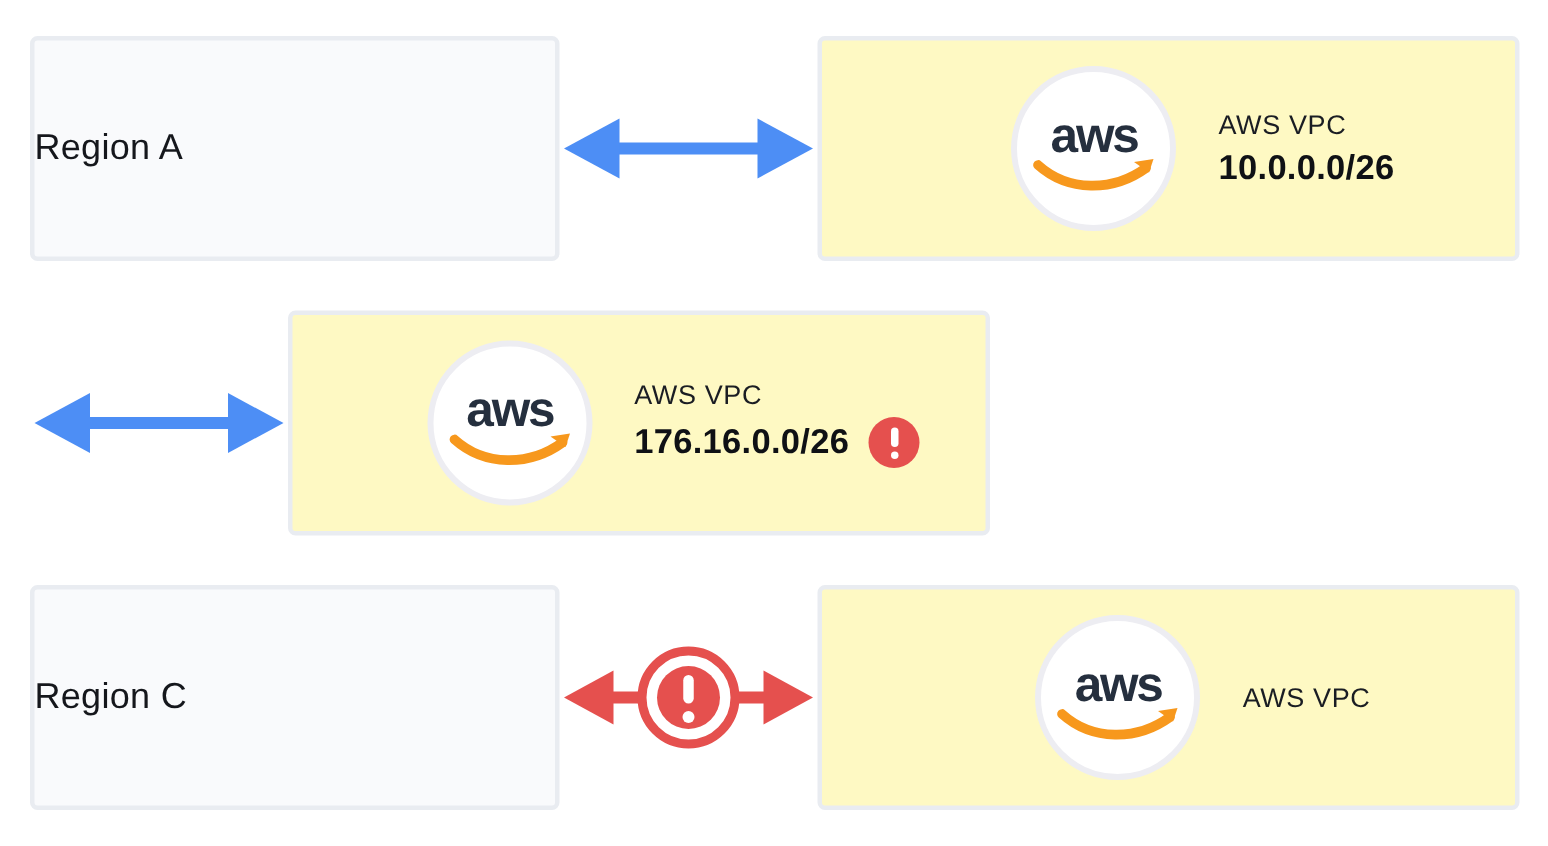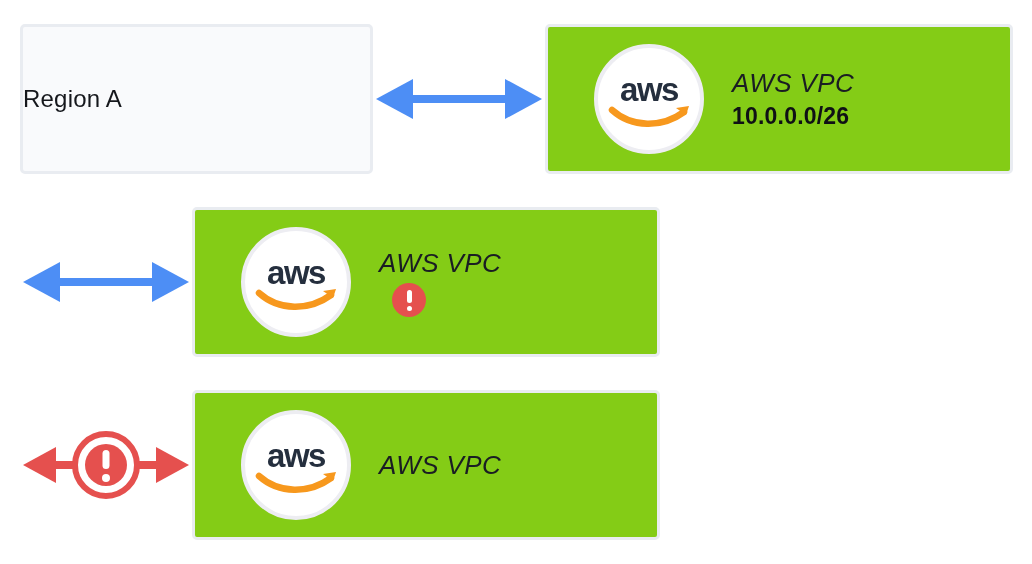--- a/index.html
+++ b/index.html
@@ -49,26 +49,27 @@
   }
   .connector svg {
     position: absolute;
     left: 0;
     top: 0;
   }
   
   .vpc-box {
     width: 468px;
     box-sizing: border-box;
-    background: #84cc16;
+    background: #fef9c3;
     border: 3px solid #e9ecf1;
     border-radius: 5px;
     display: flex;
     align-items: center;
     padding-left: 46px;
+    justify-content: center;
   }
   .aws-circle {
     width: 102px;
     height: 102px;
     background: #ffffff;
     border: 4px solid #ededf2;
     border-radius: 50%;
     display: flex;
     flex-direction: column;
     align-items: center;
@@ -85,24 +86,23 @@
   }
   .aws-smile {
     margin-top: -1px;
   }
   .vpc-text {
     margin-left: 28px;
     display: flex;
     flex-direction: column;
   }
   .vpc-label {
-    font-size: 26px;
+    font-size: 18px;
     color: #1a1d23;
     letter-spacing: 0.4px;
-    font-style: italic;
   }
   .cidr-line {
     display: flex;
     align-items: center;
     margin-top: 4px;
   }
   .vpc-cidr {
     font-size: 23px;
     font-weight: 700;
     color: #0f1115;
@@ -183,27 +183,31 @@
       <div class="aws-circle">
         <span class="aws-word">aws</span>
         <svg class="aws-smile" width="86" height="26" viewBox="0 0 86 26">
           <path d="M6 5 C 26 23, 56 23, 78 7" stroke="#f7981d" stroke-width="6.5" fill="none" stroke-linecap="round"></path>
           <path d="M80 10 L 83 1 L 70 3 Z" fill="#f7981d"></path>
         </svg>
       </div>
       <div class="vpc-text">
         <span class="vpc-label">AWS VPC</span>
         <span class="cidr-line">
+          <span class="vpc-cidr">176.16.0.0/26</span>
           <span class="warn-badge"></span>
         </span>
       </div>
     </div>
   </div>
 
   <div class="row">
+    <div class="region-box">
+      <span class="region-label">Region C</span>
+    </div>
     <div class="connector">
       <svg width="172" height="150" viewBox="0 0 172 150">
         <rect x="28" y="71" width="116" height="8" fill="#e5504e"></rect>
         <polygon points="3,75 36,57 36,93" fill="#e5504e"></polygon>
         <polygon points="169,75 136,57 136,93" fill="#e5504e"></polygon>
         <circle cx="86" cy="75" r="31" fill="#ffffff" stroke="#e5504e" stroke-width="6"></circle>
         <circle cx="86" cy="75" r="21" fill="#e5504e"></circle>
         <rect x="82.5" y="60" width="7" height="19" rx="3.5" fill="#ffffff"></rect>
         <circle cx="86" cy="88" r="4" fill="#ffffff"></circle>
       </svg>

